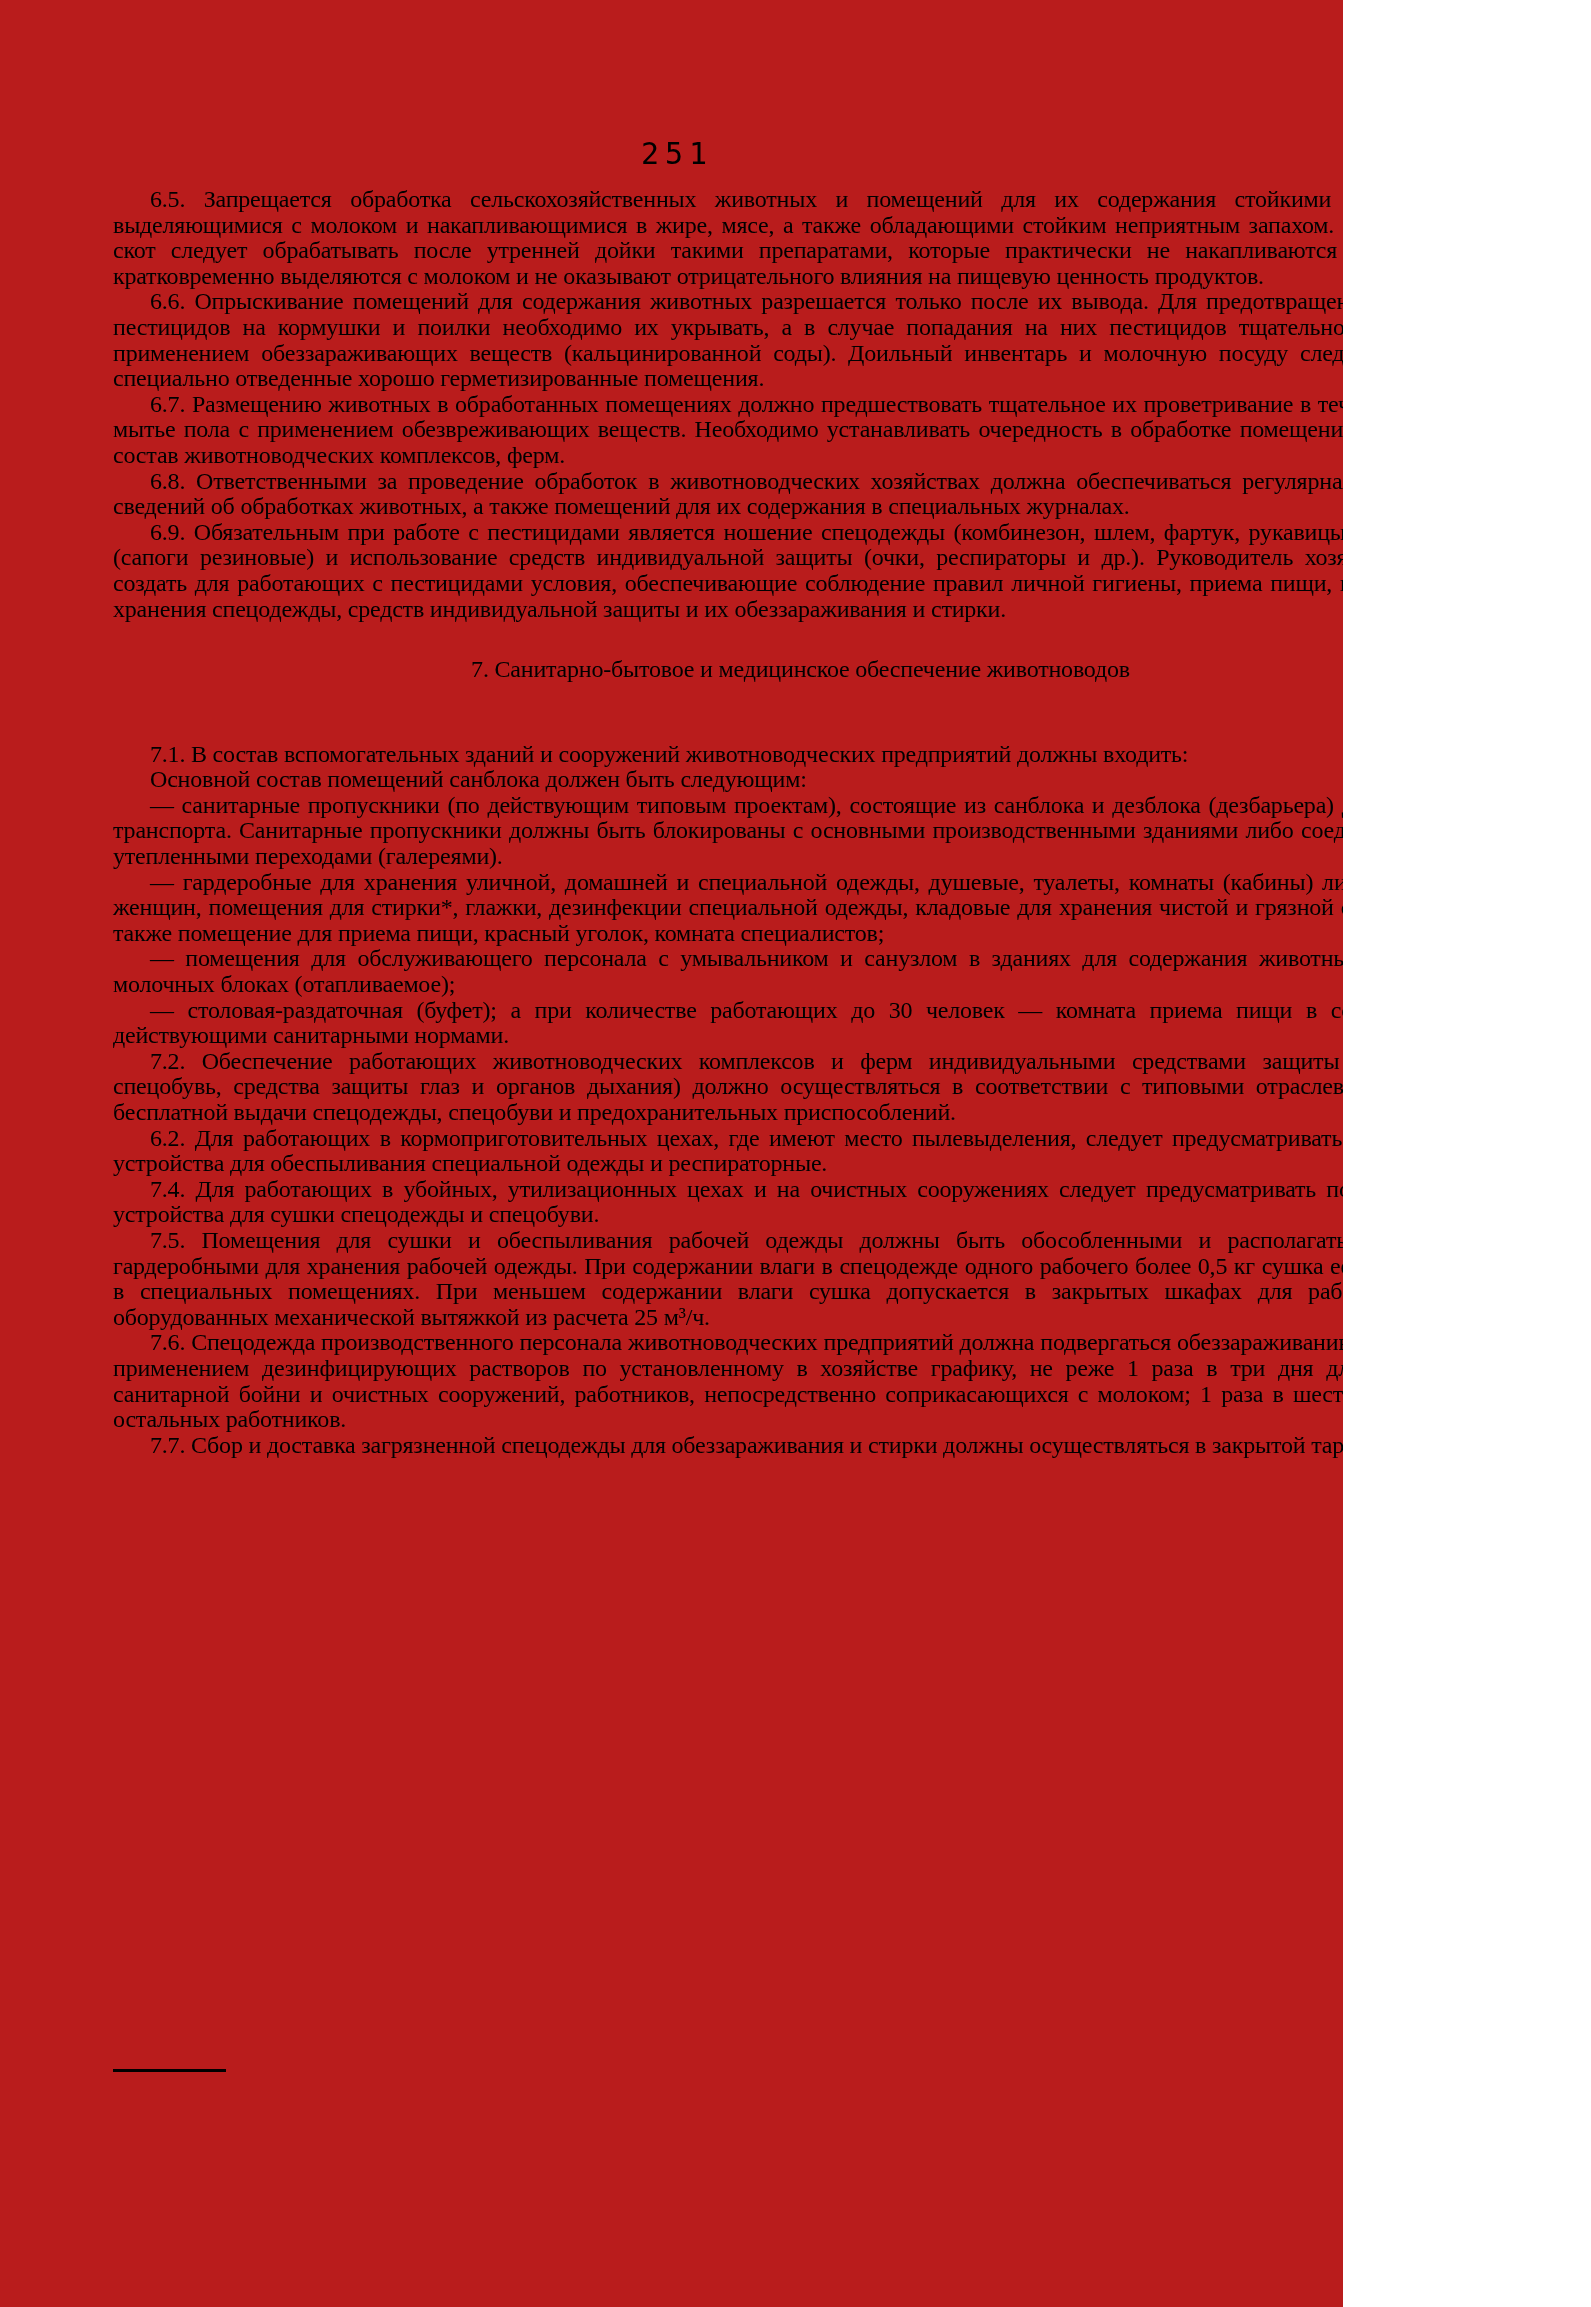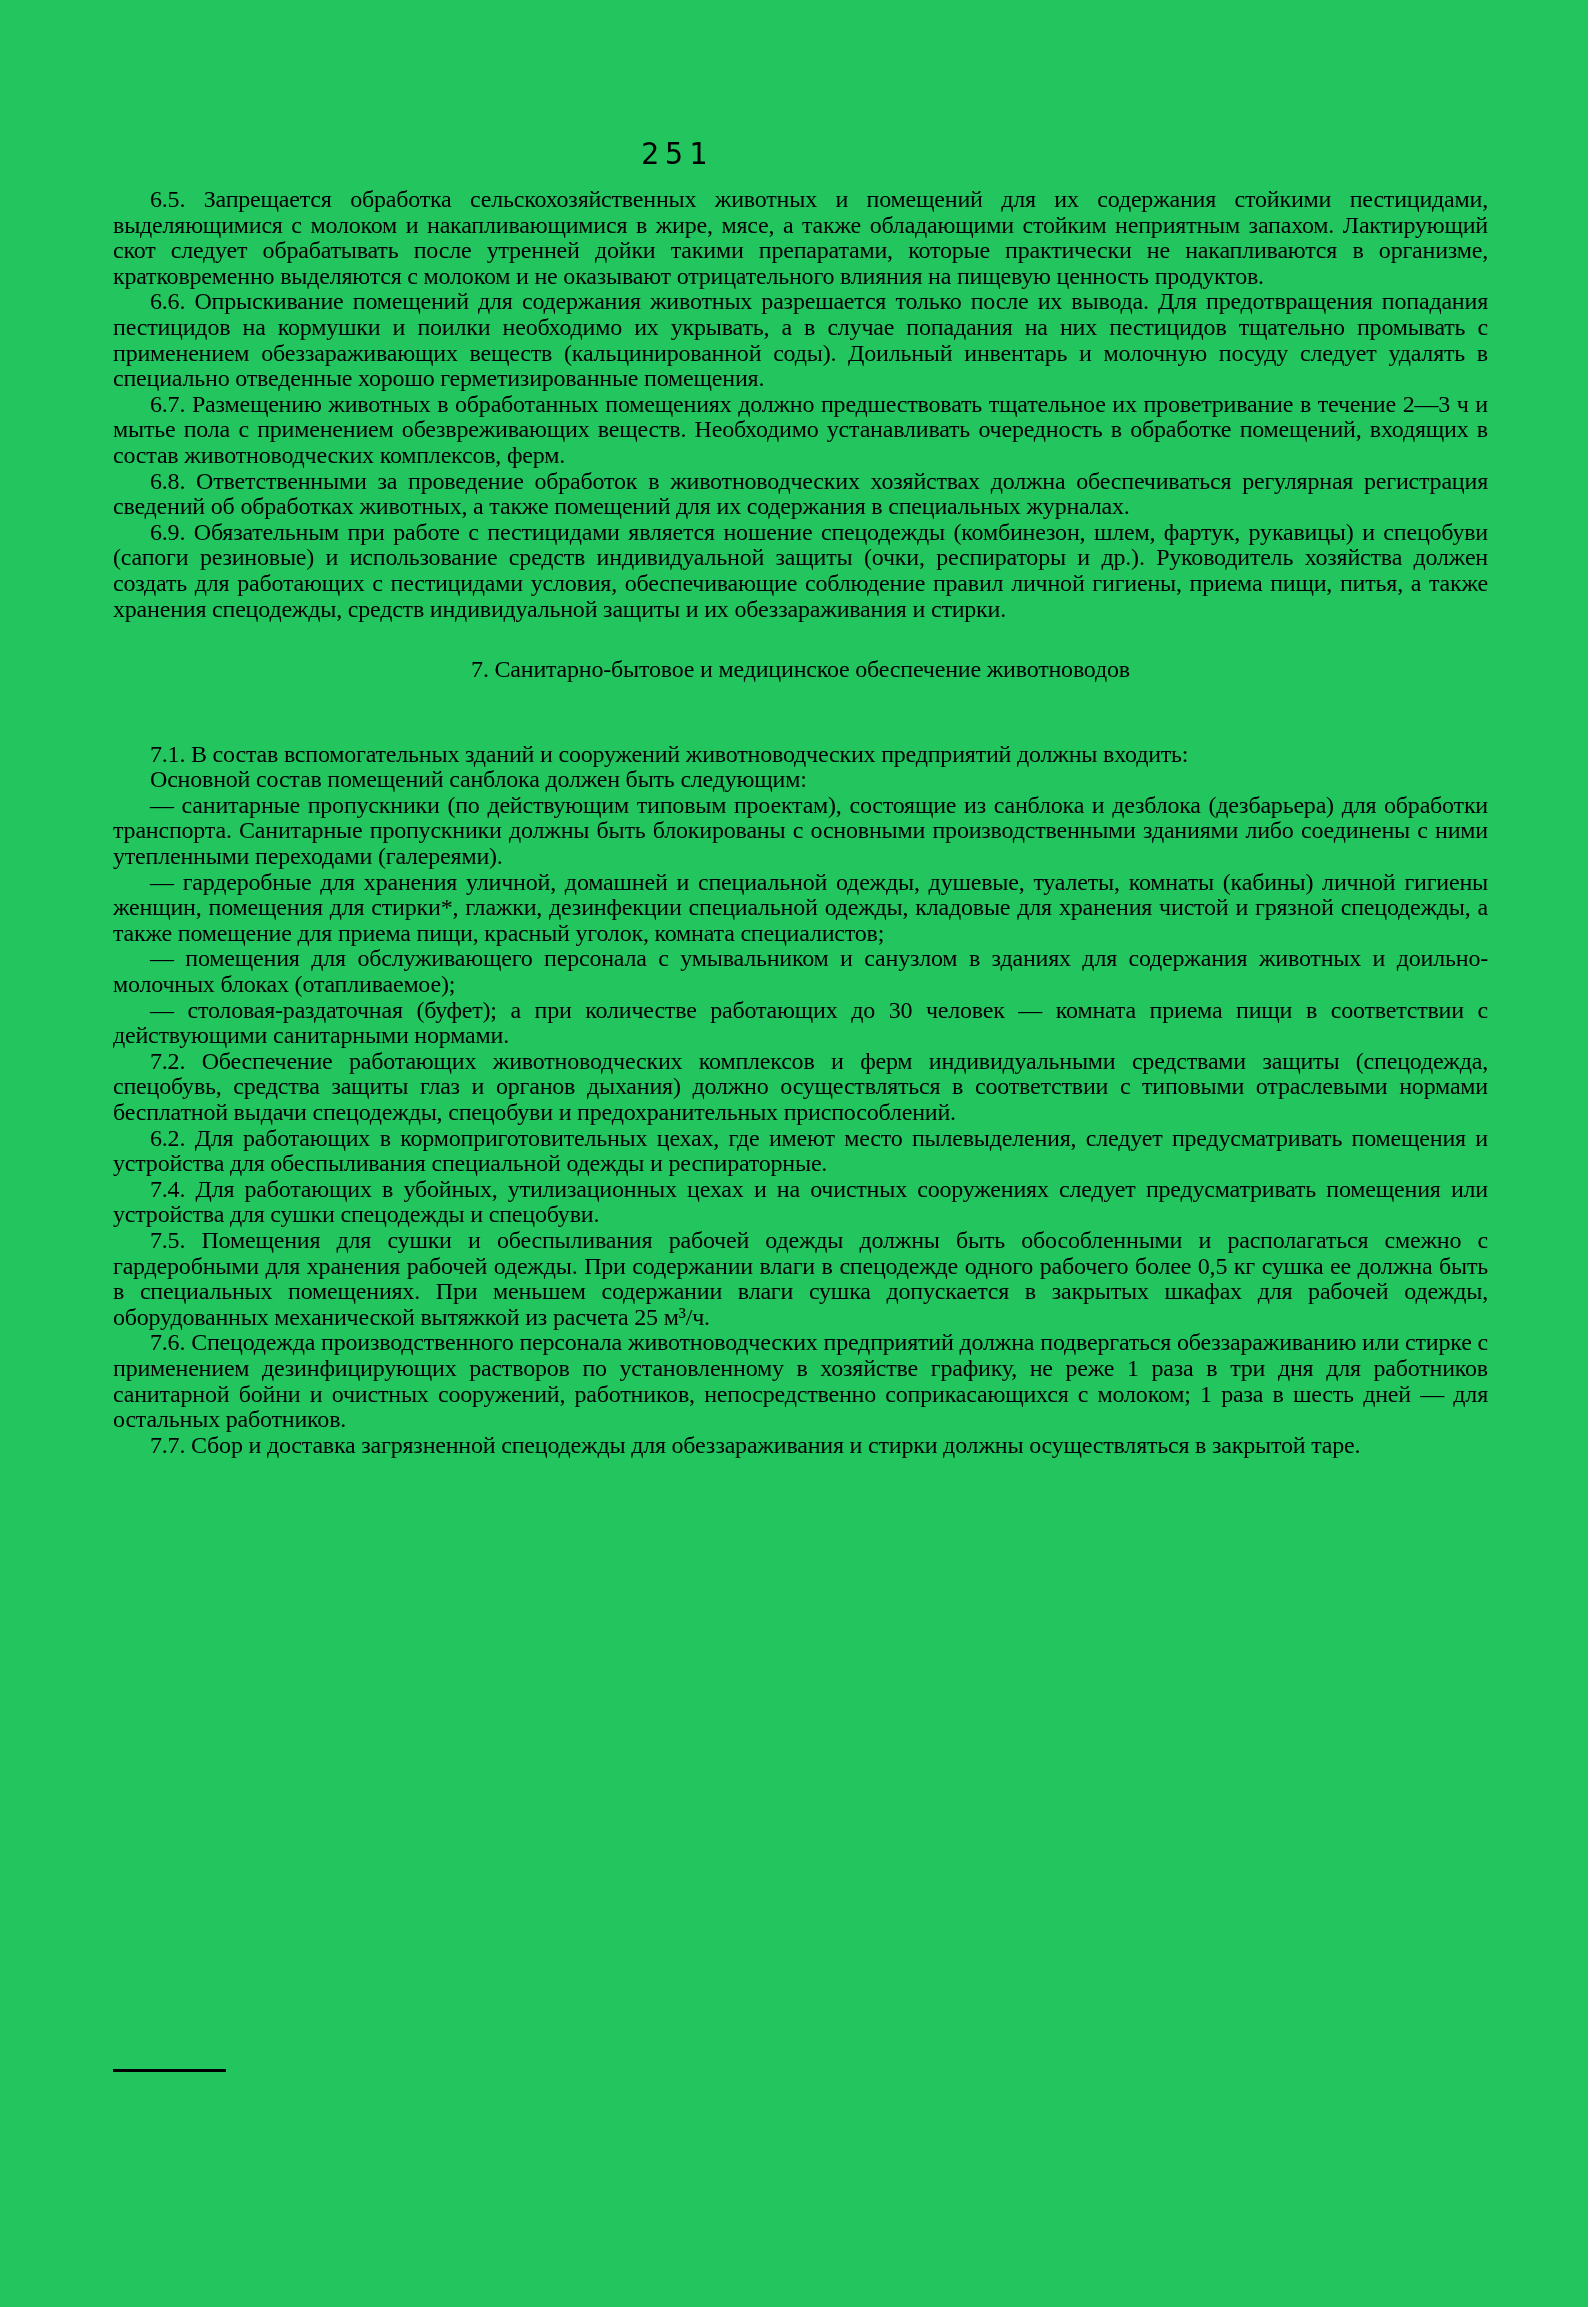--- a/index.html
+++ b/index.html
@@ -2,23 +2,23 @@
 <html lang="ru" style="font-size:10.8px"><head>
 <meta charset="utf-8">
 <style>
   html, body {
     margin: 0;
     padding: 0;
     background: #ffffff;
   }
   .page {
     position: relative;
-    width: 1588px;
+    width: 1343px;
     height: 2307px;
-    background: #22c55e;
+    background: #b91c1c;
     overflow: hidden;
     font-family: "Liberation Serif", serif;
     color: #000000;
   }
   .page-number {
     position: absolute;
     left: 641px;
     top: 136px;
     font-family: "DejaVu Sans Mono", monospace;
     font-size: 30px;

